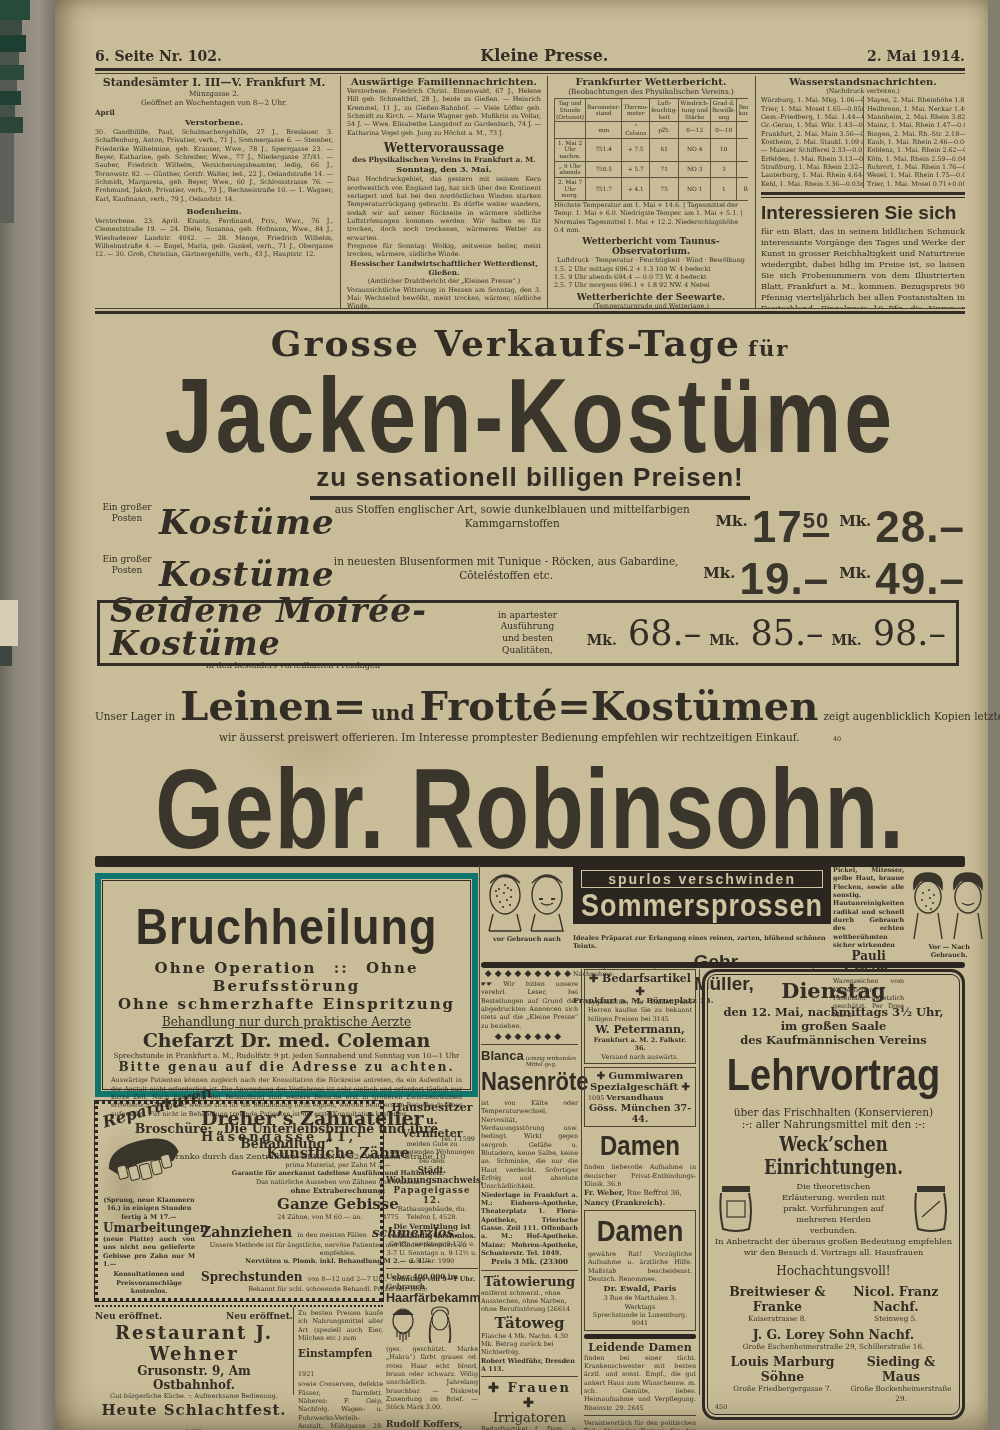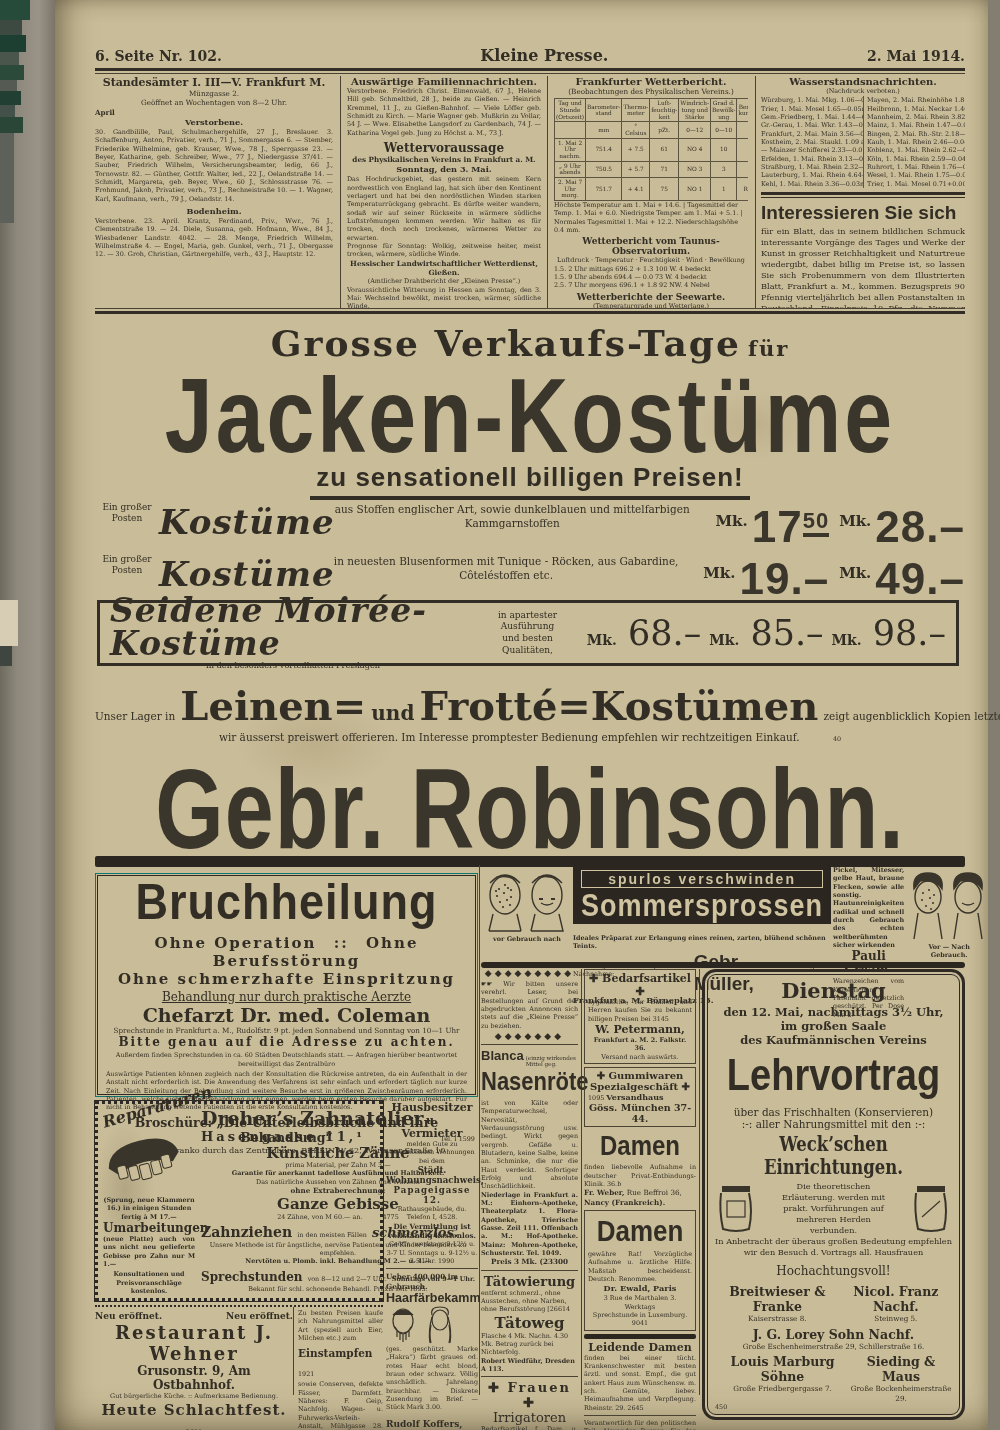--- a/index.html
+++ b/index.html
@@ -57,22 +57,22 @@
   .lager1{position:absolute;left:0;top:366px;width:100%;text-align:center;white-space:nowrap}
   .lager1 .smx{font-size:10.5px}
   .lager1 .bigx{font-size:40px;font-weight:bold;letter-spacing:0px}
   .lager1 .midx{font-size:20px;font-weight:bold}
   .lager2{position:absolute;left:0;top:415px;width:100%;text-align:center;font-size:10.5px}
   .firmline{position:absolute;left:0;top:428px;width:100%;text-align:center;font-size:88px;letter-spacing:1px;
             transform:scaleY(1.28);transform-origin:top;color:#3b362c}
   .blackbar{position:absolute;left:0;top:540px;width:100%;height:11px;background:#2b2720;border-radius:2px}
   
   .botzone{position:absolute;left:40px;top:865px;width:870px;height:530px}
-  .box-bruch{position:absolute;left:0;top:8px;width:383px;height:224px;border:1px solid #0f766e;
-             box-shadow:inset 0 0 0 1px #c9bc98, inset 0 0 0 2px #2f2b24;padding:0 10px;box-sizing:border-box}
+  .box-bruch{position:absolute;left:0;top:8px;width:383px;height:224px;border:6px solid #0f766e;
+             box-shadow:inset 0 0 0 1px #c9bc98, inset 0 0 0 2px #2f2b24;padding:20px 10px;box-sizing:border-box}
   .bruch-title{font-size:45px;letter-spacing:1px;transform:scaleY(1.1);transform-origin:top}
   .sp-banner{position:absolute;left:386px;top:0;width:484px;height:96px;display:flex;align-items:flex-start}
   .sp-bar{position:absolute;left:386px;top:97px;width:484px;height:6px;background:#2b2720;border-radius:3px}
   .sp-black{background:#2b2720;color:#cfc3a0;padding:3px 8px 5px;margin-top:2px}
   .sp-black .l1{font-size:14px;letter-spacing:2px;border:1px solid #cfc3a0;padding:0 4px;white-space:nowrap}
   .sp-black .l2{font-size:27px;letter-spacing:1px;white-space:nowrap;transform:scaleY(1.15);transform-origin:top}
   .colA{position:absolute;left:386px;top:104px;width:97px;height:426px}
   .colB{position:absolute;left:489px;top:104px;width:112px;height:426px}
   .colC{position:absolute;left:607px;top:104px;width:263px}
   .weckbox{border:3px solid #2f2b24;border-radius:14px;box-shadow:inset 0 0 0 2px #c9bc98,inset 0 0 0 3px #2f2b24;
@@ -328,21 +328,20 @@
       <div class="c b" style="font-size:15px;letter-spacing:2px;margin-top:8px">
         <span>Ohne Operation</span>
         <span style="margin:0 10px">::</span>
         <span>Ohne Berufsstörung</span>
       </div>
       <div class="c b" style="font-size:15px;letter-spacing:2px">Ohne schmerzhafte Einspritzung</div>
       <div class="c" style="font-size:12px;text-decoration:underline;margin-top:2px">Behandlung nur durch praktische Aerzte</div>
       <div class="c b" style="font-size:19px">Chefarzt Dr. med. Coleman</div>
       <div class="c t7">Sprechstunde in Frankfurt a. M., Rudolfstr. 9 pt. jeden Sonnabend und Sonntag von 10—1 Uhr</div>
       <div class="c b" style="font-size:12px;letter-spacing:2px">Bitte genau auf die Adresse zu achten.</div>
-      <div class="c t6" style="margin-top:2px">Außerdem finden Sprechstunden in ca. 60 Städten Deutschlands statt. — Anfragen hierüber beantwortet bereitwilligst das Zentralbüro</div>
       <div class="t6 jus" style="margin-top:2px">Auswärtige Patienten können zugleich nach der Konsultation die Rückreise antreten, da ein Aufenthalt in der Anstalt nicht erforderlich ist. Die Anwendung des Verfahrens ist sehr einfach und erfordert täglich nur kurze Zeit. Nach Einleitung der Behandlung sind weitere Besuche erst in größeren Zwischenräumen erforderlich. Patienten, welche sich für die Behandlung nicht eignen, werden beim ersten Besuche darüber aufgeklärt. Für nicht in Behandlung tretende Patienten ist die erste Konsultation kostenlos.</div>
       <div class="c b" style="font-size:12.5px;margin-top:3px">Broschüre: „Die Unterleibsbrüche und ihre Behandlung“</div>
       <div class="c t8">gratis und franko durch das Zentralbüro: BERLIN W 62, Wormser Straße 10</div>
     </div>
 
     <div class="sp-banner">
       <div style="width:92px">
         <svg width="92" height="70" viewBox="0 0 92 70">
           <g stroke="#3a352b" fill="none" stroke-width="1.4">
             <ellipse cx="24" cy="30" rx="15" ry="19"></ellipse>

